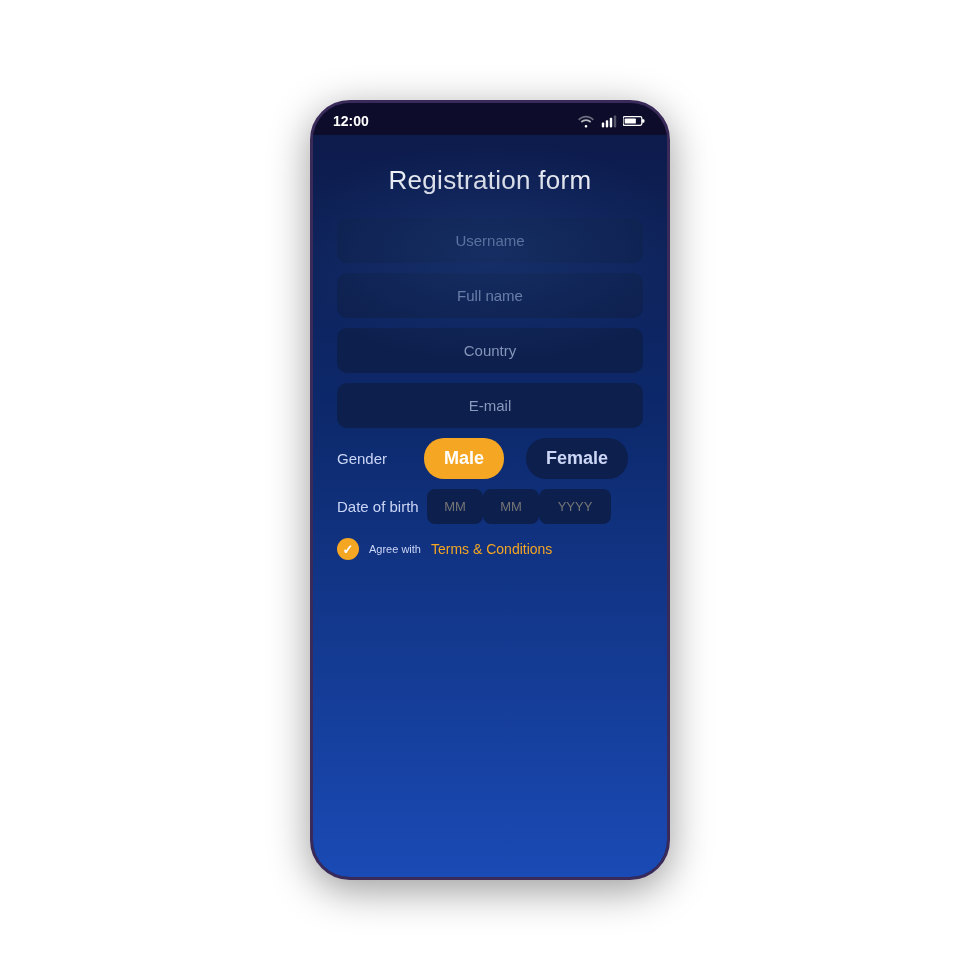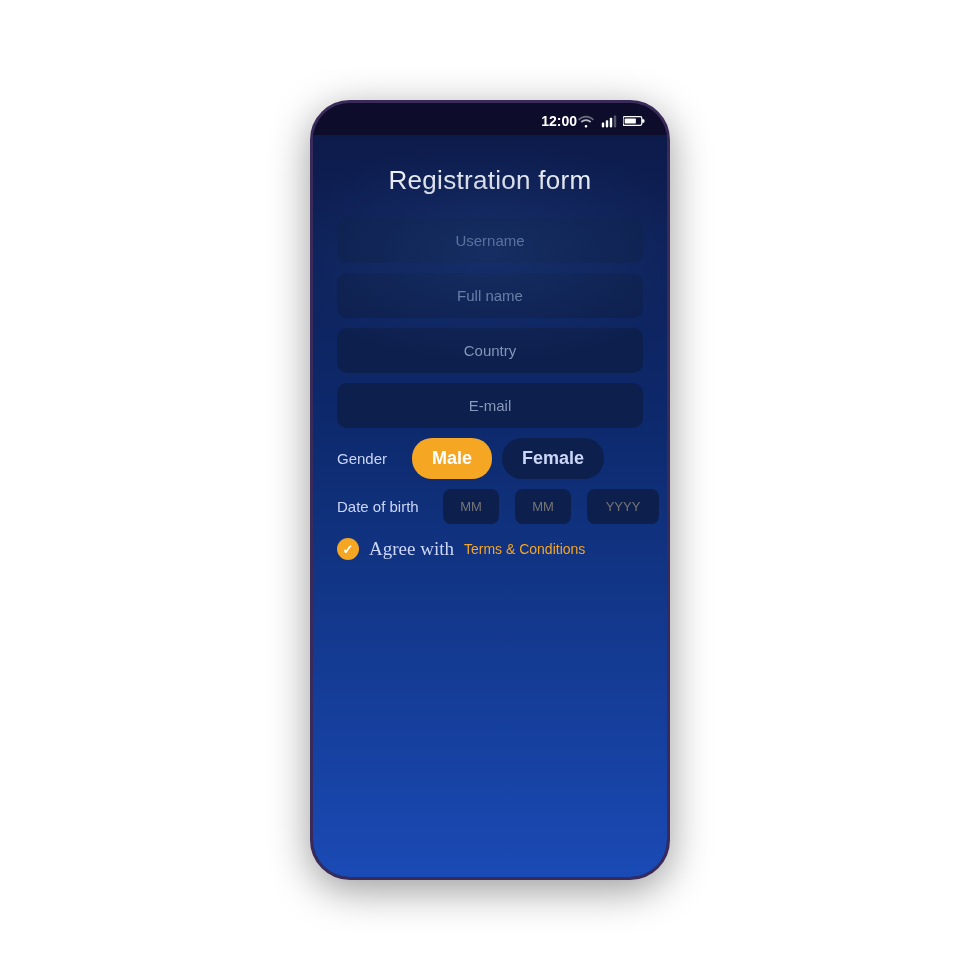--- a/index.html
+++ b/index.html
@@ -22,21 +22,21 @@
       overflow: hidden;
       display: flex;
       flex-direction: column;
       box-shadow: 0 10px 40px rgba(0,0,0,0.4);
       position: relative;
     }
 
     .status-bar {
       background: #0d0d2b;
       display: flex;
-      justify-content: flex-end;
+      justify-content: space-between;
       align-items: center;
       padding: 10px 20px 6px 20px;
       flex-shrink: 0;
     }
 
     .status-time {
       color: #ffffff;
       font-size: 14px;
       font-weight: 600;
     }
@@ -100,21 +100,21 @@
 
     .form-field::placeholder {
       color: #8899bb;
     }
 
     .gender-row {
       width: 100%;
       display: flex;
       align-items: center;
       margin-bottom: 10px;
-      gap: 10px;
+      gap: 22px;
     }
 
     .gender-label {
       color: #ccd6f6;
       font-size: 15px;
       white-space: nowrap;
       min-width: 65px;
     }
 
     .gender-btn {
@@ -134,21 +134,21 @@
     .gender-btn.inactive {
       background: #0d1f4d;
       color: #ccd6f6;
     }
 
     .dob-row {
       width: 100%;
       display: flex;
       align-items: center;
       margin-bottom: 10px;
-      gap: 16px;
+      gap: 0;
     }
 
     .dob-label {
       color: #ccd6f6;
       font-size: 15px;
       white-space: nowrap;
       min-width: 90px;
     }
 
     .dob-field {
@@ -186,22 +186,21 @@
     }
 
     .checkmark {
       color: #fff;
       font-size: 13px;
       font-weight: 700;
     }
 
     .agree-text {
       color: #ccd6f6;
-      font-size: 19px;
-      font-family: Liberation Serif, serif;
+      font-size: 11px;
     }
 
     .agree-link {
       color: #f5a623;
       font-size: 14px;
     }
 
     .create-btn {
       width: 100%;
       background: #f5a623;

